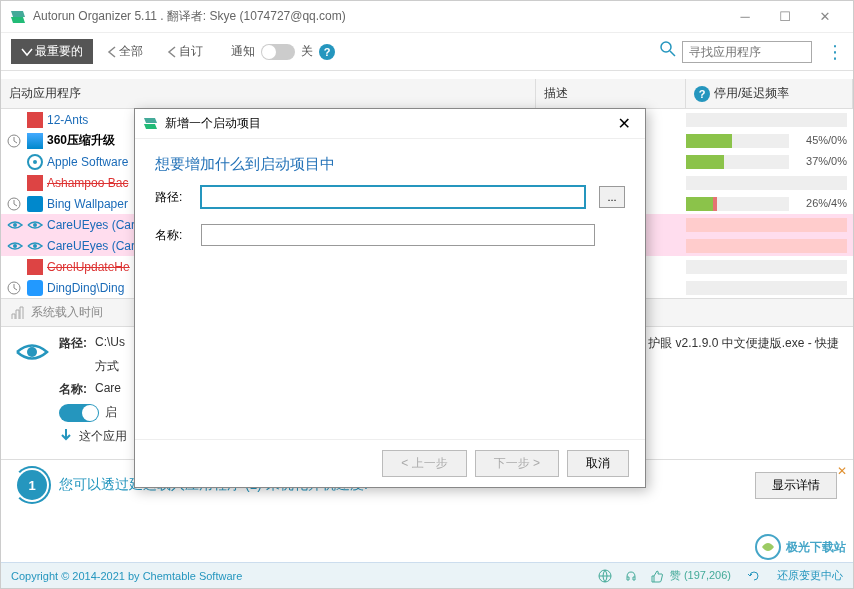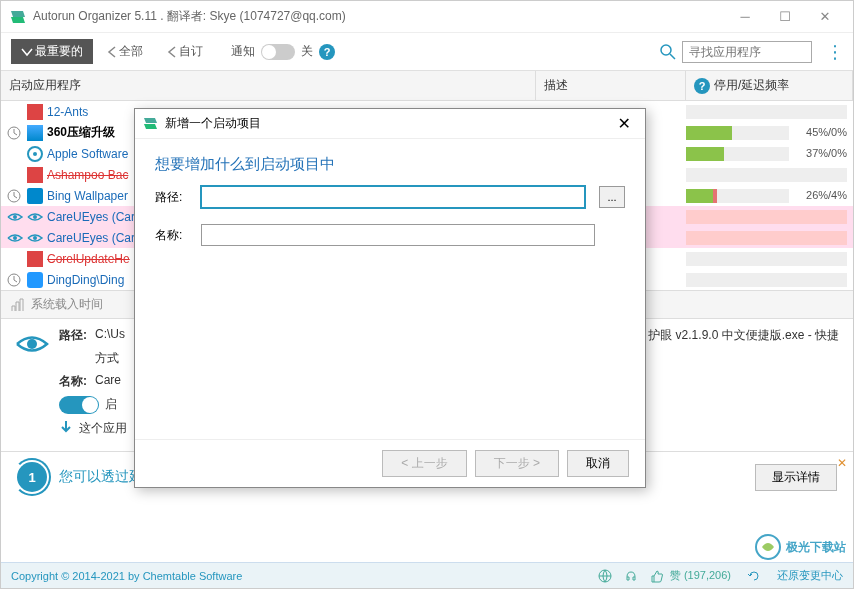--- a/index.html
+++ b/index.html
@@ -14,25 +14,25 @@
 
 .toolbar { height: 38px; display: flex; align-items: center; padding: 0 10px; gap: 4px; border-bottom: 1px solid #e0e0e0; }
 .chip { display: flex; align-items: center; font-size: 12px; color: #555; padding: 4px 10px; }
 .chip.primary { background: #555; color: #fff; border-radius: 0; }
 .chip svg { margin-right: 2px; }
 .notify { display: flex; align-items: center; gap: 6px; font-size: 12px; color: #555; margin-left: 14px; }
 .toggle { width: 34px; height: 16px; background: #ccc; border-radius: 8px; position: relative; }
 .toggle::after { content: ''; position: absolute; width: 14px; height: 14px; background: #fff; border-radius: 50%; top: 1px; left: 1px; }
 .help-icon { width: 16px; height: 16px; border-radius: 50%; background: #2596be; color: #fff; display: flex; align-items: center; justify-content: center; font-size: 11px; font-weight: bold; }
 .spacer { flex: 1; }
-.search-box { display: flex; align-items: center; gap: 6px; }
+.search-box { display: flex; gap: 6px; }
 .search-box input { border: 1px solid #aaa; padding: 3px 6px; width: 130px; font-size: 12px; }
 .menu-dots { color: #2596be; font-size: 18px; letter-spacing: -1px; margin-left: 10px; }
 
-.headers { display: flex; background: #f5f5f5; border-bottom: 1px solid #ddd; font-size: 12px; color: #333; }
+.headers { display: flex; background: #f5f5f5; border-bottom: 1px solid #ddd; font-size: 12px; color: #333; margin-top: 8px; }
 .headers > div { padding: 6px 8px; border-right: 1px solid #ddd; }
 .col-app { width: 535px; }
 .col-desc { width: 150px; }
 .col-freq { flex: 1; display: flex; align-items: center; gap: 4px; }
 
 .main { flex: 1; display: flex; flex-direction: column; overflow: hidden; }
 .list { background: #fff; }
 .row { display: flex; align-items: center; height: 21px; font-size: 12px; }
 .row .appcell { width: 535px; display: flex; align-items: center; padding-left: 26px; gap: 4px; overflow: hidden; white-space: nowrap; }
 .row .desccell { width: 150px; }

